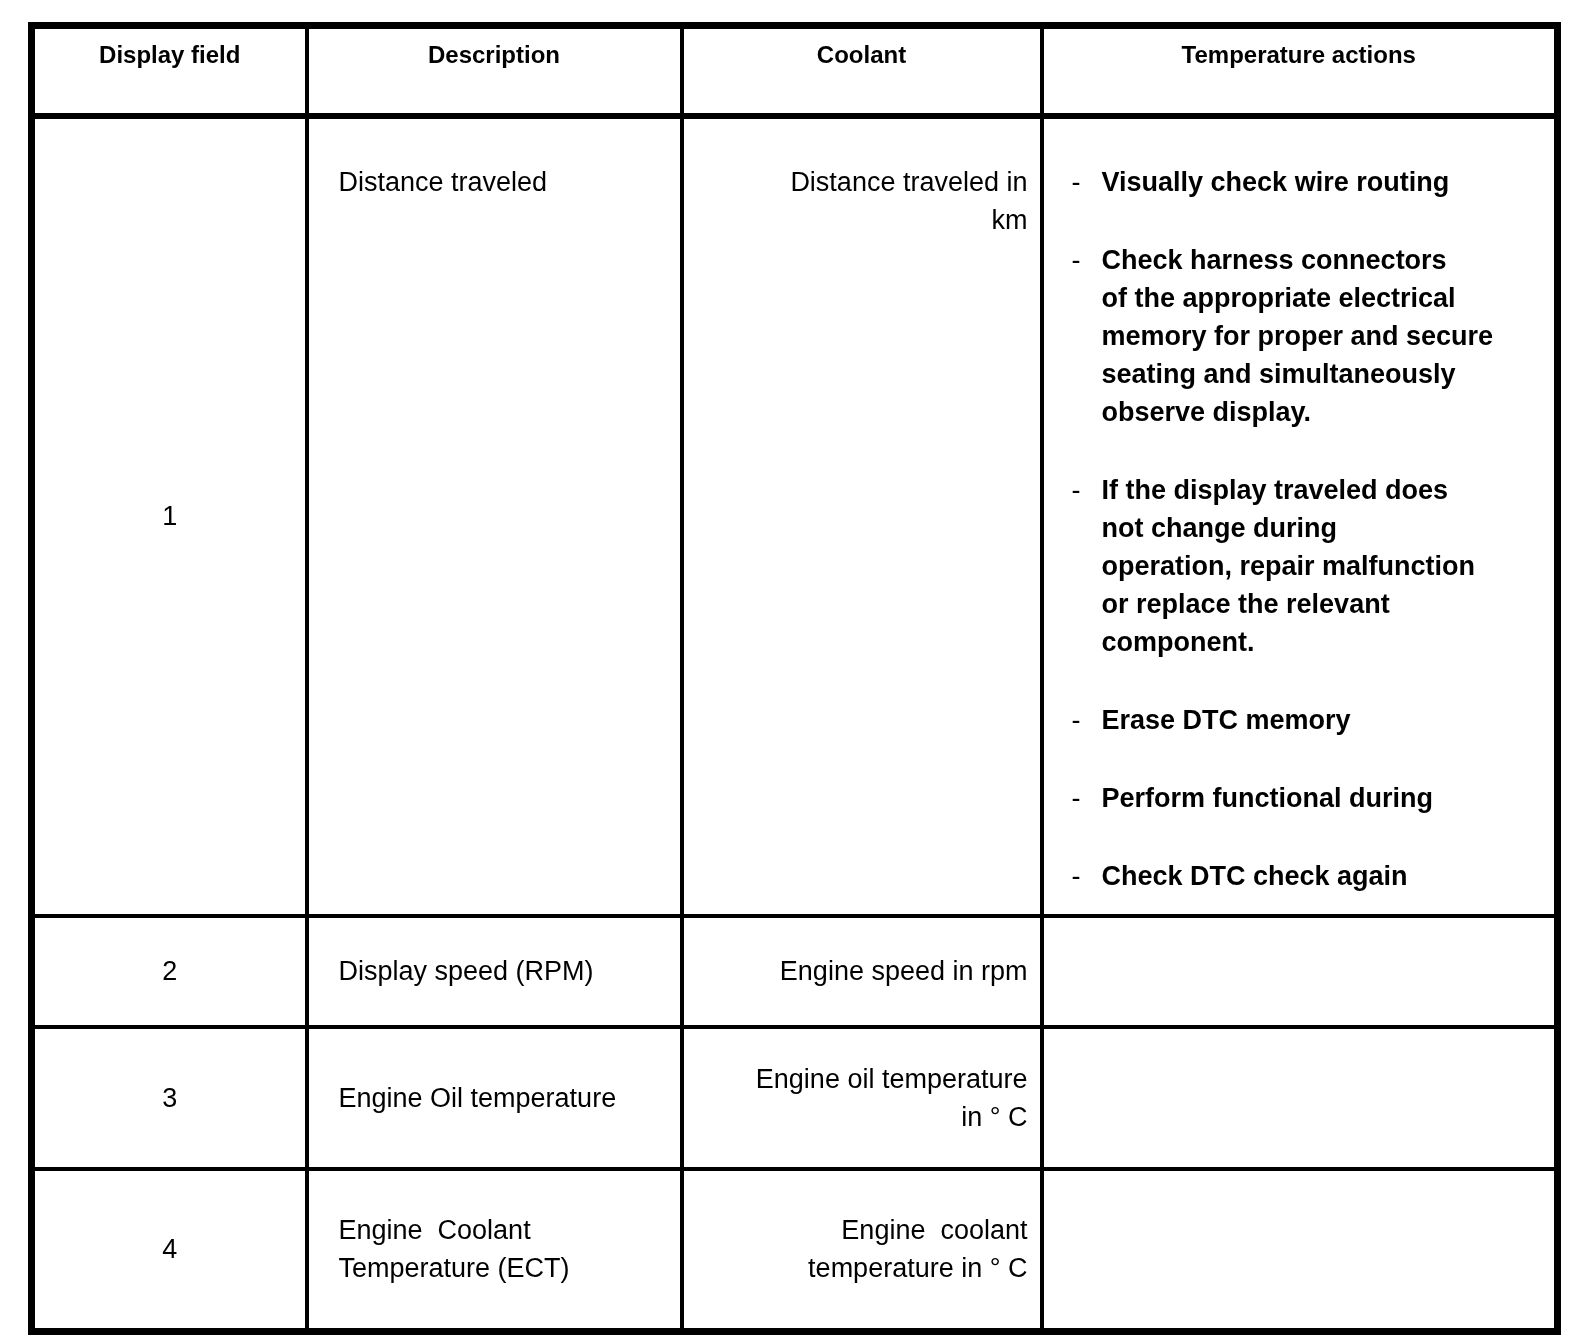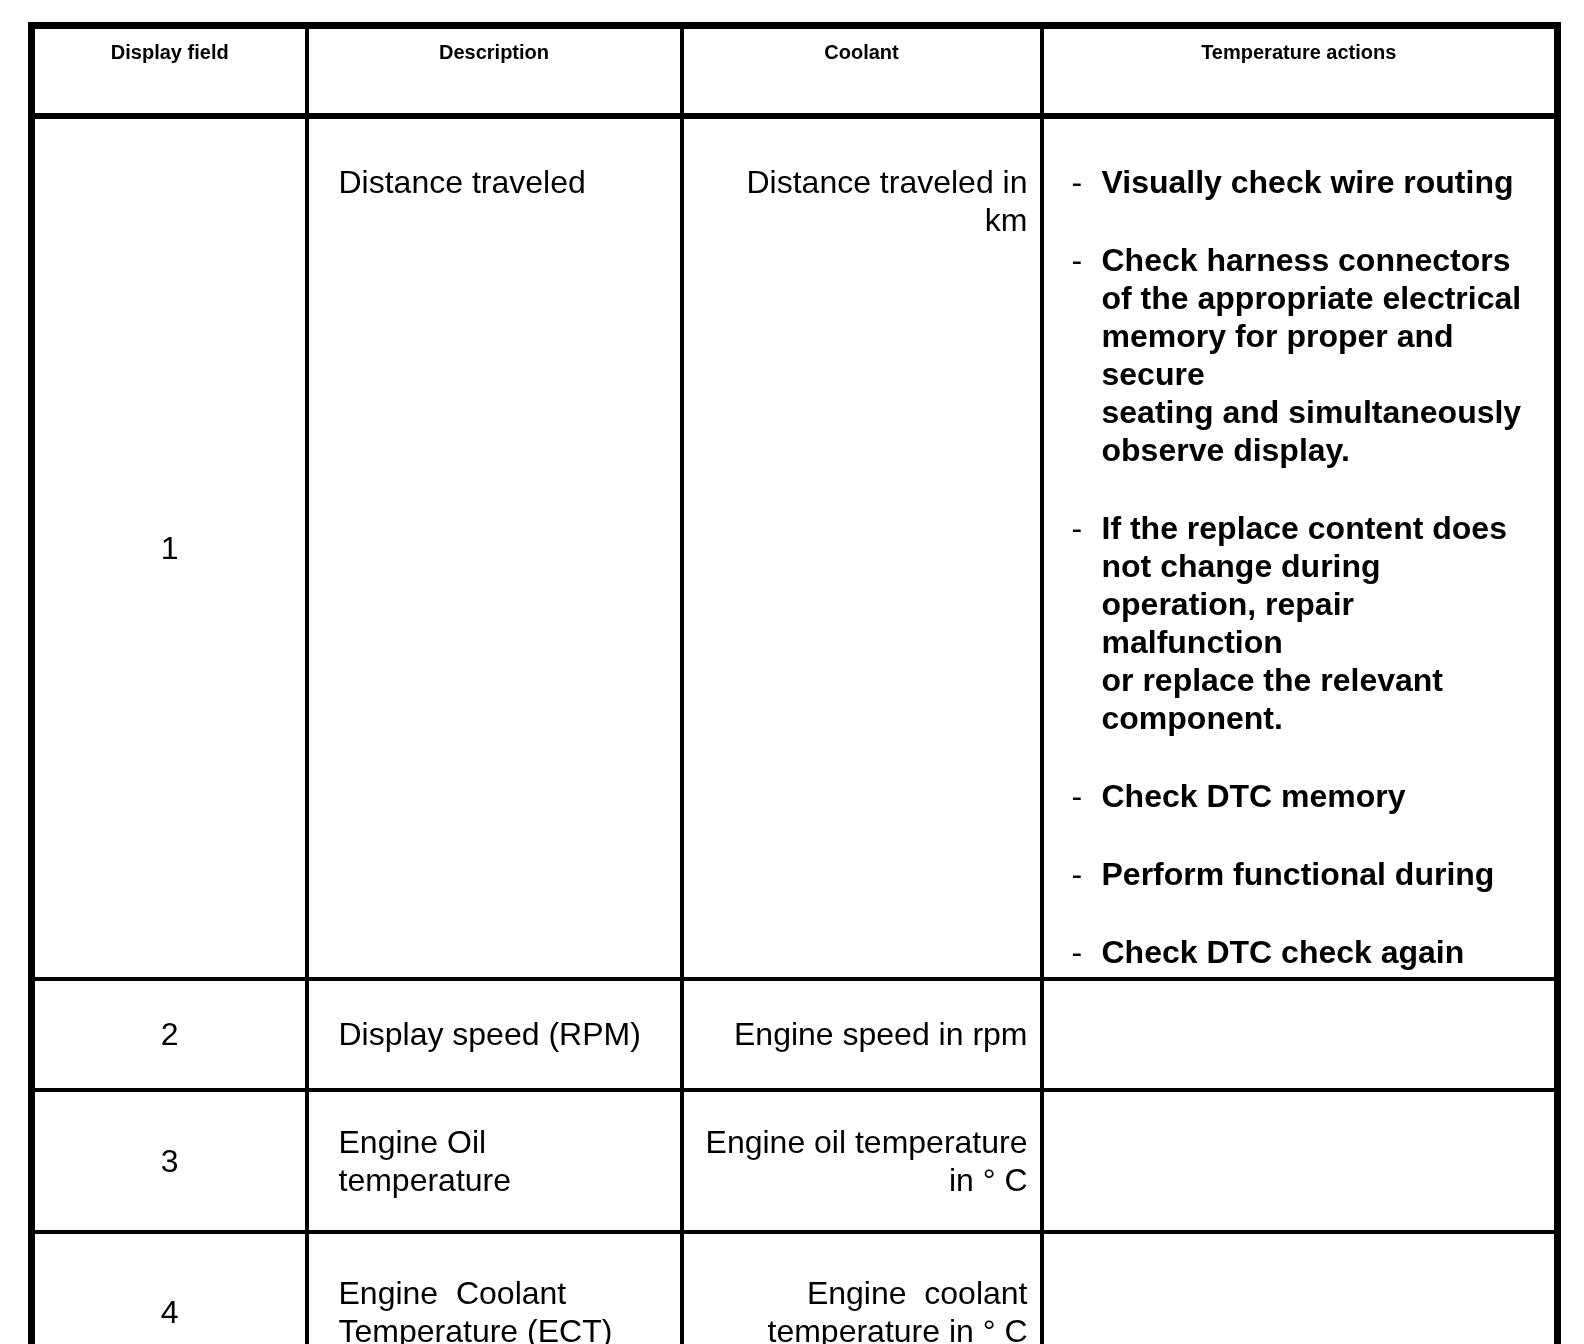--- a/index.html
+++ b/index.html
@@ -25,34 +25,34 @@
   col.c1 { width: 275px; }
   col.c2 { width: 375px; }
   col.c3 { width: 360px; }
   col.c4 { width: 516px; }
   th, td {
     border: 4px solid #000000;
     box-sizing: border-box;
     overflow: hidden;
   }
   th {
-    font-size: 20px;
+    font-size: 24px;
     font-weight: bold;
     text-align: center;
     vertical-align: top;
     padding: 12px 6px 0 6px;
     border-bottom-width: 6px;
   }
   tr.header-row { height: 90px; }
   tr.row-1 { height: 800px; }
   tr.row-2 { height: 111px; }
   tr.row-3 { height: 142px; }
   tr.row-4 { height: 163px; }
   td {
-    font-size: 32px;
+    font-size: 27px;
     line-height: 38px;
     vertical-align: middle;
   }
   .cell-field {
     text-align: center;
   }
   .cell-desc {
     text-align: left;
     padding: 6px 12px 6px 30px;
     white-space: pre-wrap;
@@ -118,29 +118,29 @@
           <div class="bullet">
             <span class="bullet-marker">-</span>
             <span class="bullet-text">Check harness connectors
 of the appropriate electrical
 memory for proper and secure
 seating and simultaneously
 observe display.</span>
           </div>
           <div class="bullet">
             <span class="bullet-marker">-</span>
-            <span class="bullet-text">If the replace content does
+            <span class="bullet-text">If the display traveled does
 not change during
 operation, repair malfunction
 or replace the relevant
 component.</span>
           </div>
           <div class="bullet">
             <span class="bullet-marker">-</span>
-            <span class="bullet-text">Check DTC memory</span>
+            <span class="bullet-text">Erase DTC memory</span>
           </div>
           <div class="bullet">
             <span class="bullet-marker">-</span>
             <span class="bullet-text">Perform functional during</span>
           </div>
           <div class="bullet">
             <span class="bullet-marker">-</span>
             <span class="bullet-text">Check DTC check again</span>
           </div>
         </td>

